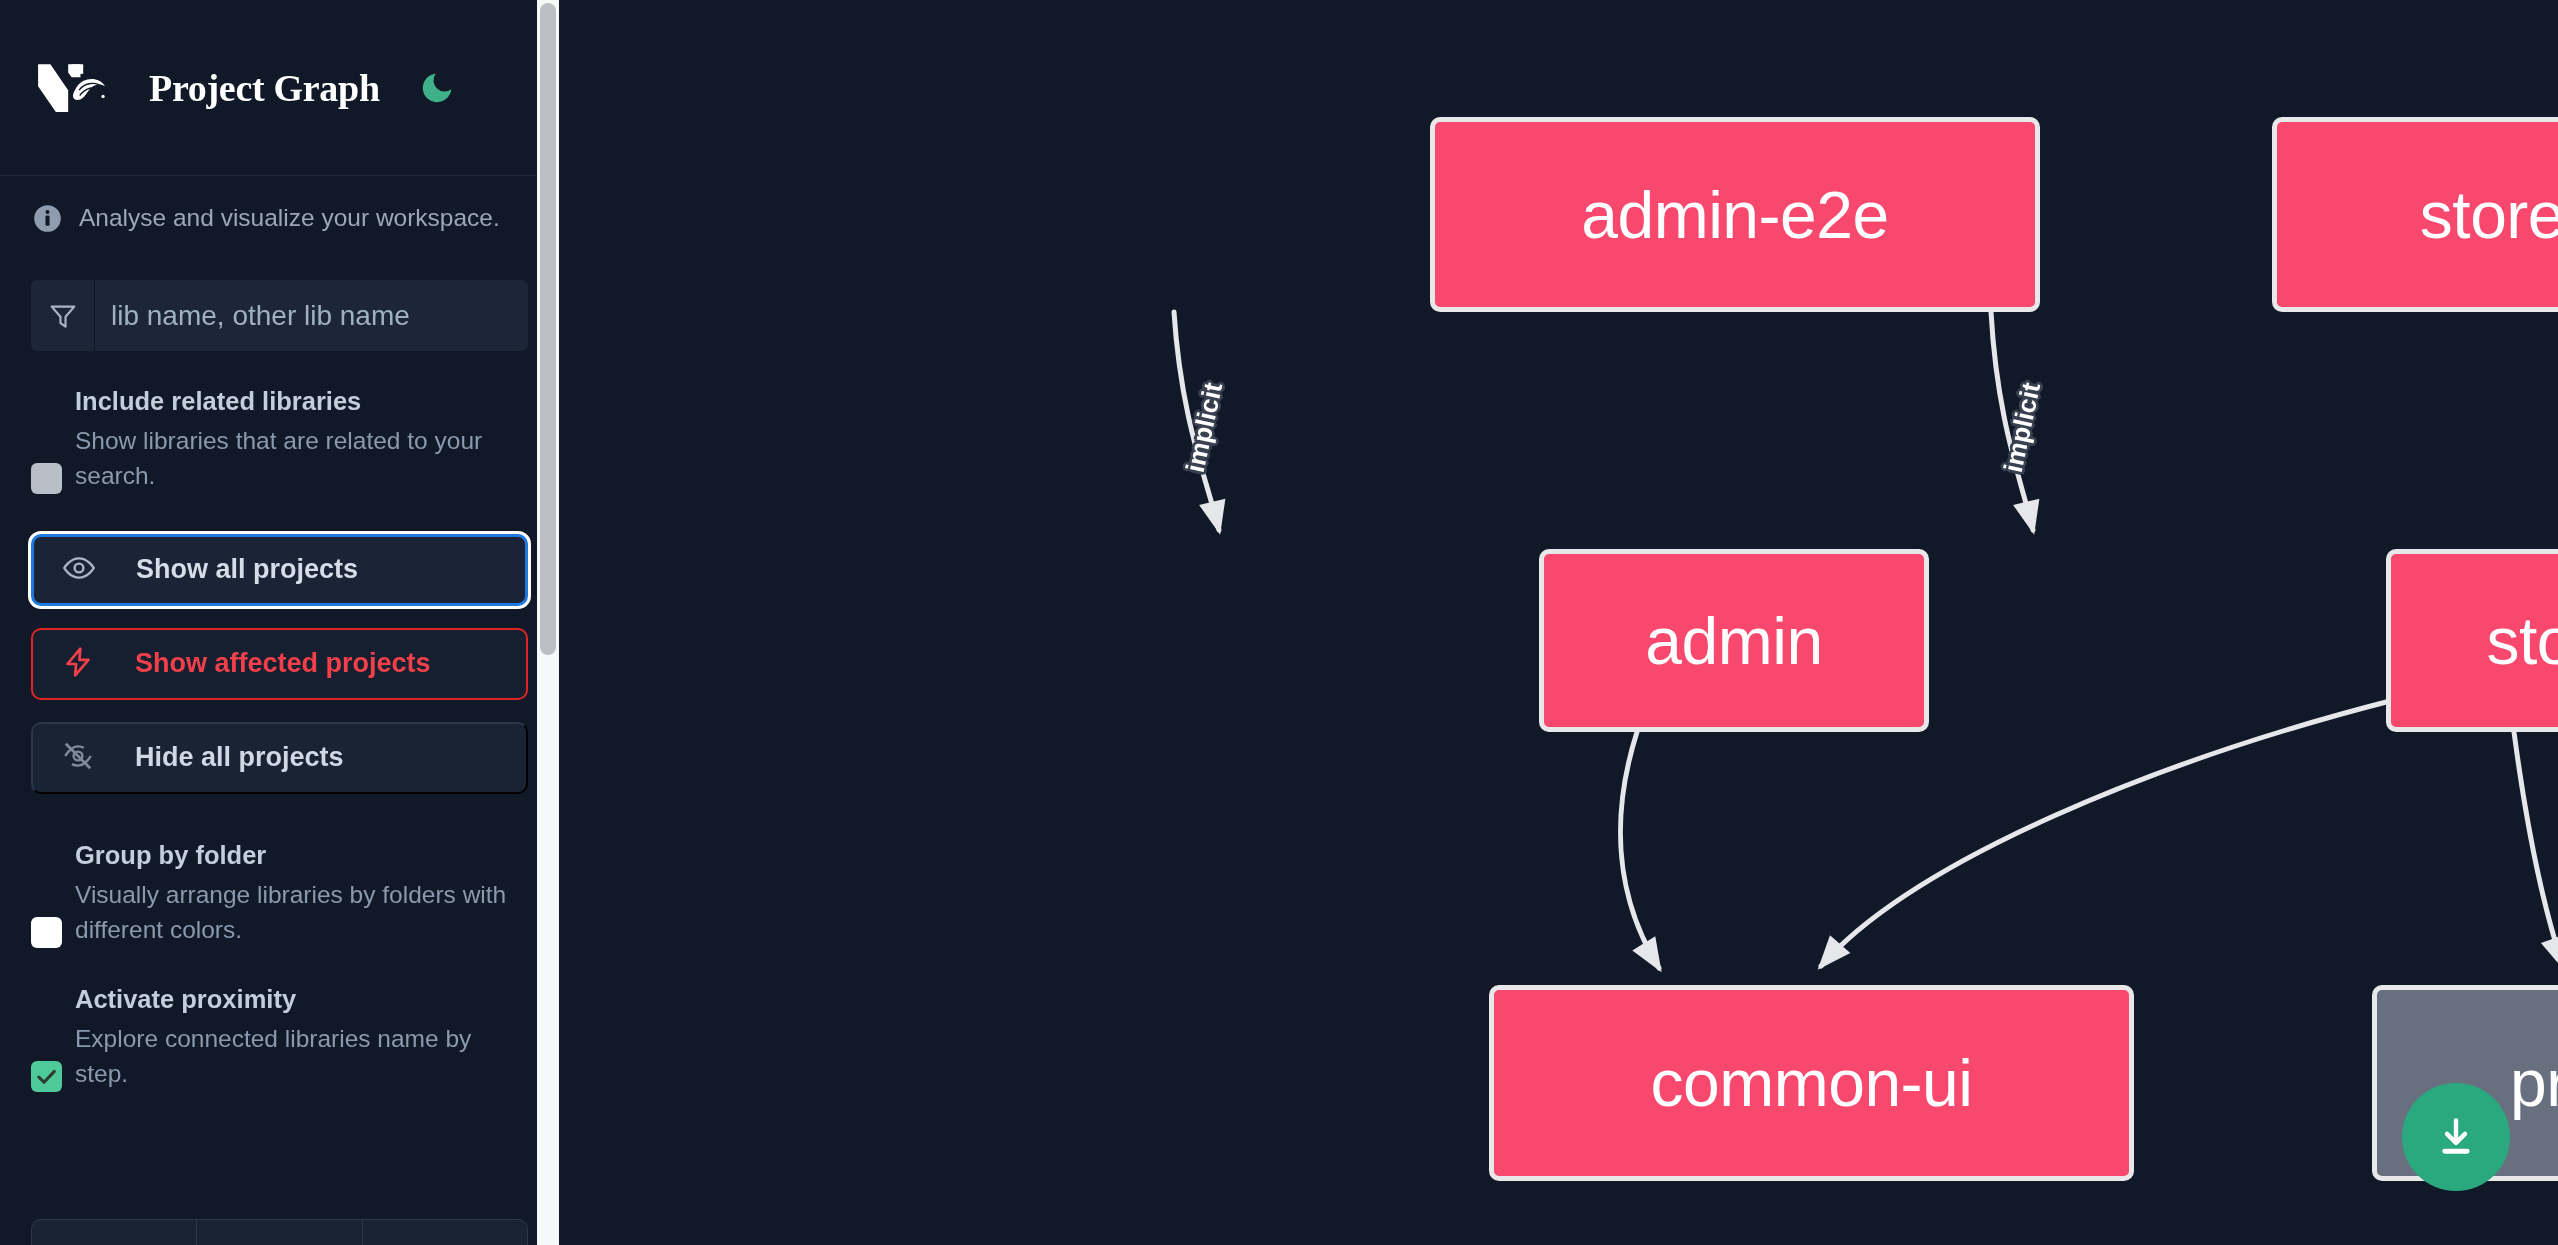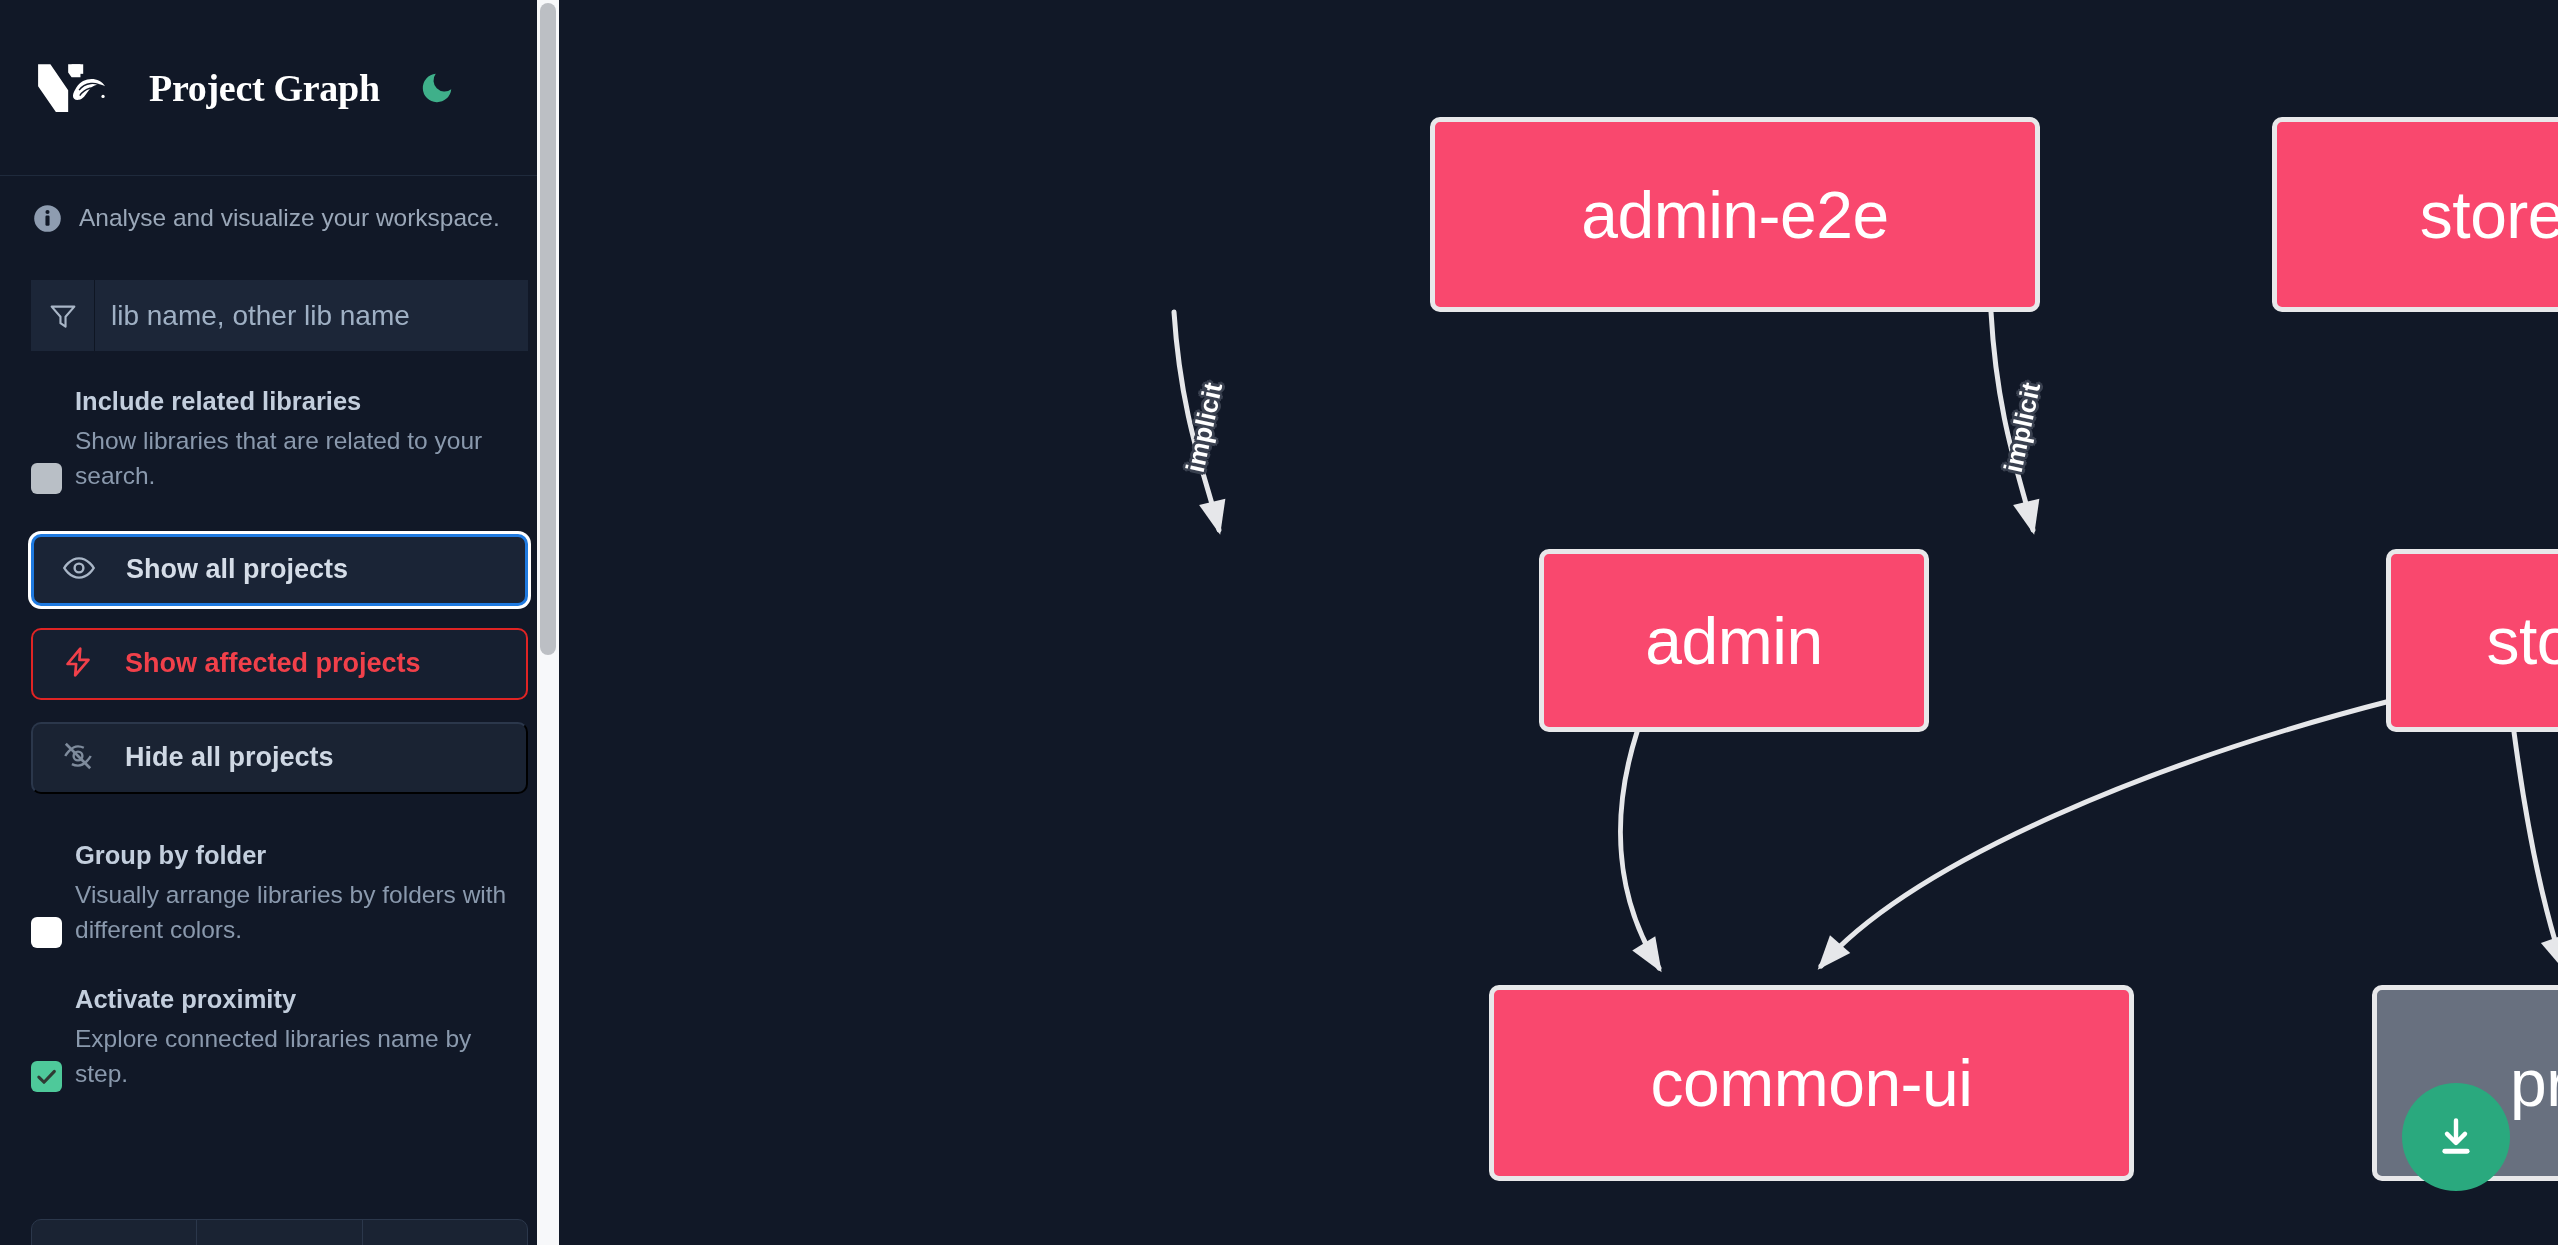--- a/index.html
+++ b/index.html
@@ -65,21 +65,21 @@
     font-size: 24.5px;
     white-space: nowrap;
   }
 
   
   .search-wrap {
     margin-top: 30px;
     height: 71px;
     display: flex; align-items: stretch;
     background: #1c2638;
-    border-radius: 0;
+    border-radius: 6px;
     overflow: hidden;
   }
   .search-icon-box {
     width: 64px;
     display: flex; align-items: center; justify-content: center;
     border-right: 1px solid #0f1623;
     flex: 0 0 64px;
   }
   .search-input {
     flex: 1 1 auto;
@@ -122,21 +122,21 @@
     max-width: 445px;
   }
 
   
   .btn-stack { margin-top: 40px; display: flex; flex-direction: column; gap: 22px; }
   .act-btn {
     position: relative;
     height: 72px;
     border-radius: 10px;
     display: flex; align-items: center;
-    gap: 30px;
+    gap: 40px;
     padding: 0 28px;
     background: #182134;
     border: 1px solid #2b3purple;
     cursor: pointer;
     font-family: "Liberation Sans", sans-serif;
   }
   .act-btn .lbl { font-size: 27px; font-weight: 700; white-space: nowrap; }
   #btn-show-all {
     background: #1a2436;
     border: 3px solid #1f7ae0;

